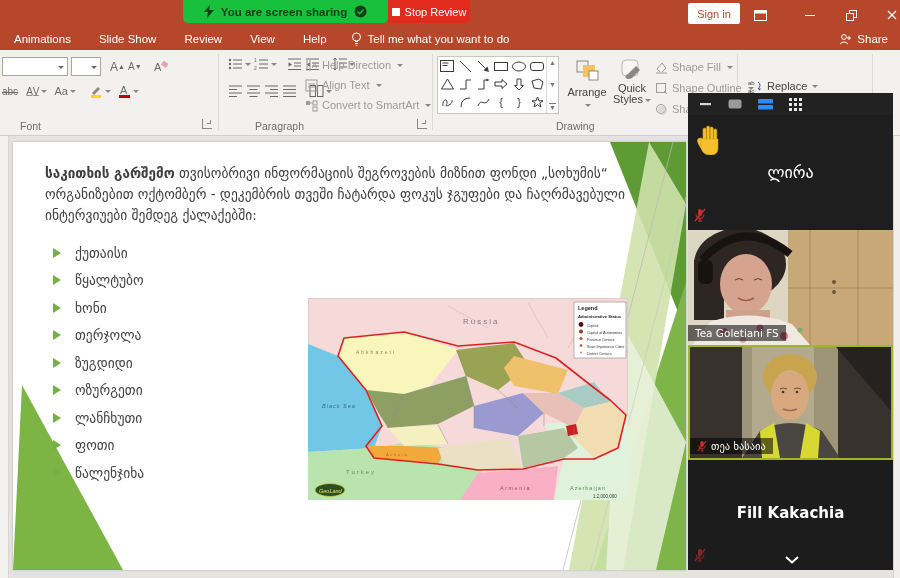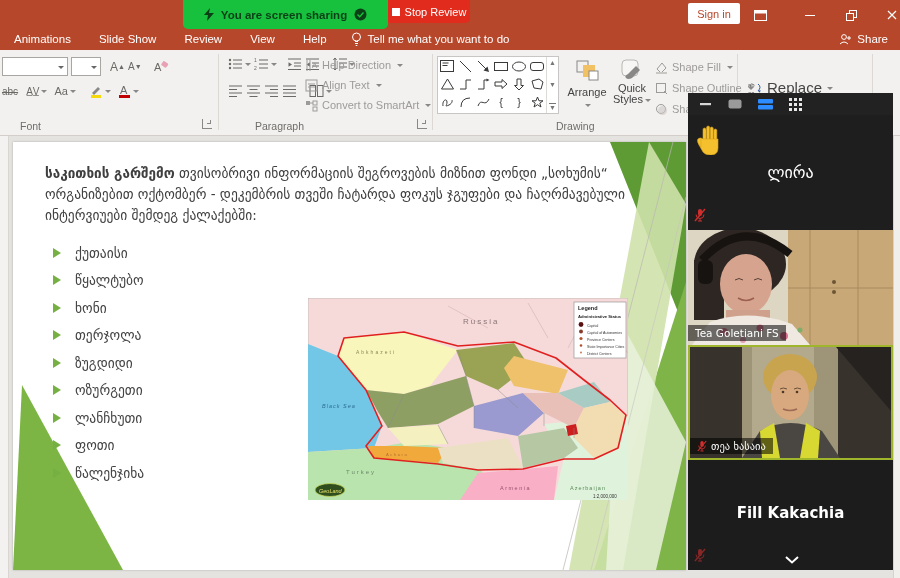--- a/index.html
+++ b/index.html
@@ -8,21 +8,21 @@
   .abs { position:absolute; }
   #app { position:relative; width:900px; height:578px; }
 
   
   #titlebar { left:0; top:0; width:900px; height:28px; background:#b7472a; }
   #tabrow   { left:0; top:28px; width:900px; height:22px; background:#b7472a; display:flex; align-items:center; }
   .tab { color:#fff; font-size:11.5px; padding:0 14px; line-height:22px; }
   #tellme { display:flex; align-items:center; gap:6px; color:#fff; font-size:11.5px; padding:0 10px; }
   #share-btn { position:absolute; right:12px; top:28px; height:22px; display:flex; align-items:center; gap:5px; color:#fff; font-size:11.5px; }
 
-  #banner { left:183px; top:0; width:205px; height:29px; background:#17c13d; border-radius:0 0 5px 5px;
+  #banner { left:183px; top:0; width:205px; height:23px; background:#17c13d; border-radius:0 0 5px 5px;
     display:flex; align-items:center; justify-content:center; gap:7px; }
   #banner .txt { color:#0b3f16; font-size:11.5px; font-weight:bold; }
   #stopshare { left:388px; top:0; width:82px; height:23px; background:#e02b1d; border-radius:0 0 5px 0;
     display:flex; align-items:center; justify-content:center; gap:5px; color:#fff; font-size:11px; }
   #stopshare .sq { width:8px; height:8px; background:#fff; }
   #signin { left:688px; top:3px; width:52px; height:21px; background:#fff; color:#b7472a; font-size:11px;
     display:flex; align-items:center; justify-content:center; border-radius:2px; }
   .winctl { top:8px; width:20px; height:14px; display:flex; align-items:center; justify-content:center; color:#fff; font-size:12px; }
 
   
@@ -393,21 +393,21 @@
         </svg>
       <span style="color:#444; font-size:11.5px">Find</span>
     </div>
     <div class="rrow" style="left:748px; top:29px;">
       <svg class="i" width="16" height="14" viewBox="0 0 16 14">
           <text x="0" y="6" font-size="6" fill="#444">ab</text>
           <text x="0" y="13.5" font-size="6" fill="#444">ac</text>
           <path d="M10 3 q4 3 0 7" fill="none" stroke="#2f5b9f"></path>
           <path d="M10 10 l2.5 -1 l-0.5 2.8 Z" fill="#2f5b9f"></path>
         </svg>
-      <span style="color:#444; font-size:15px">Replace</span>
+      <span style="color:#444; font-size:11px">Replace</span>
         <span class="car"></span>
     </div>
 
     <svg class="i abs" style="left:879px; top:66px" width="9" height="6" viewBox="0 0 9 6">
         <path d="M1 5 L4.5 1.5 L8 5" fill="none" stroke="#6f6d6a" stroke-width="1.2"></path>
       </svg>
   </div>
 
   <div id="workspace" class="abs"></div>
   <div id="leftpane" class="abs"></div>

